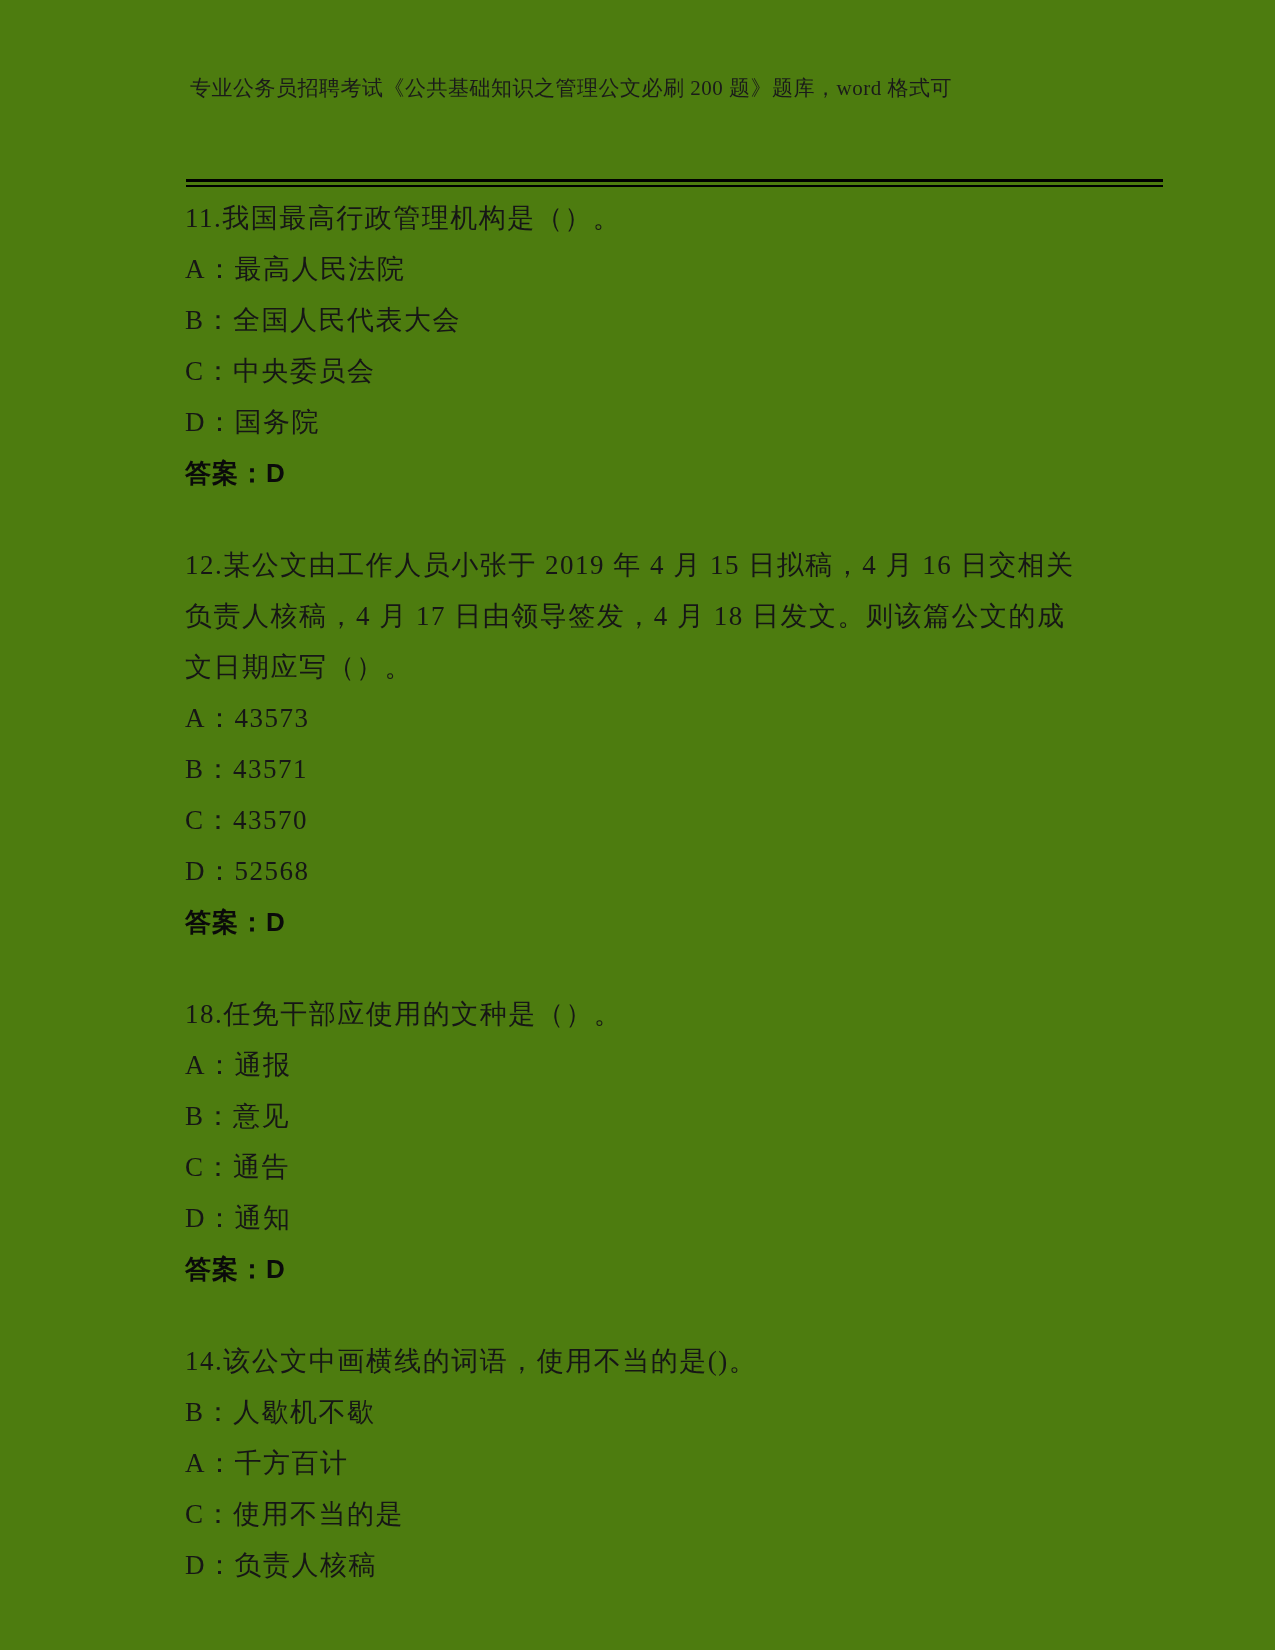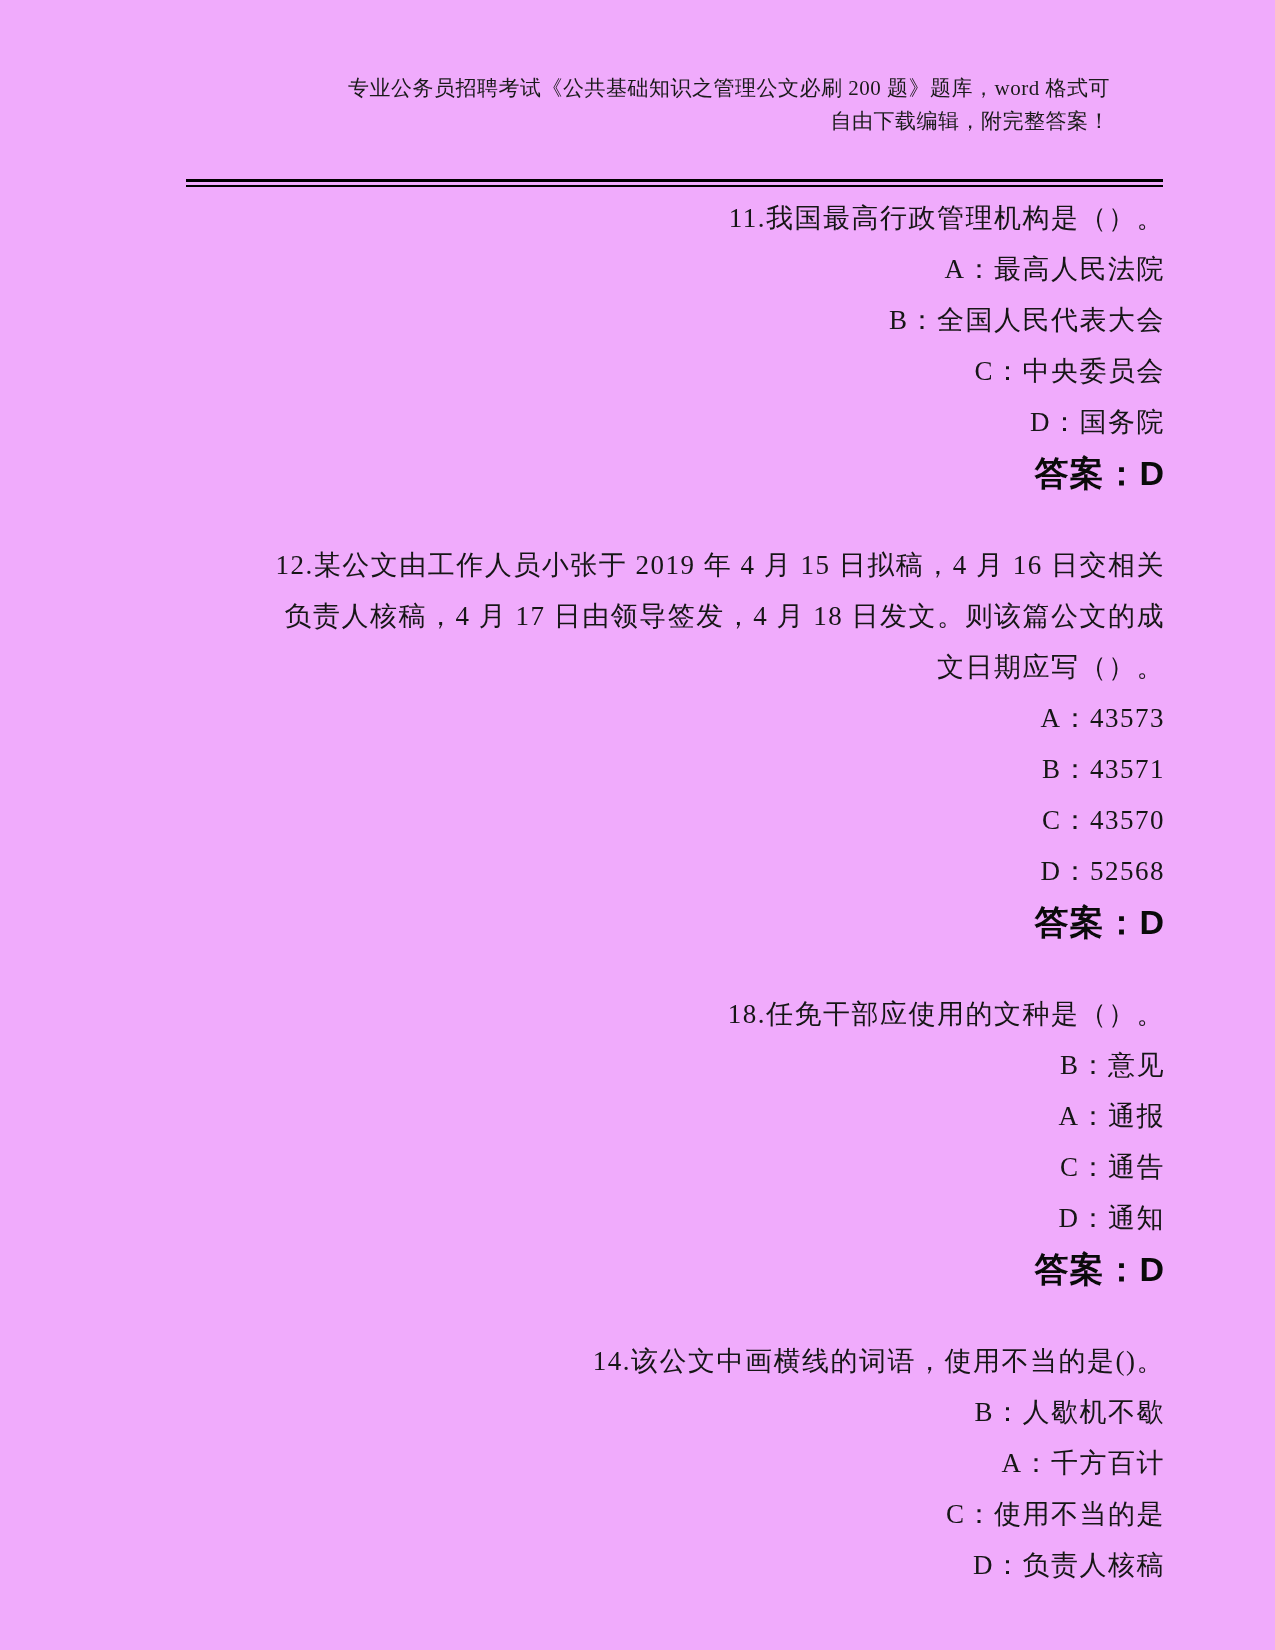--- a/index.html
+++ b/index.html
@@ -10,23 +10,22 @@
   body {
     width: 1275px;
     height: 1650px;
     font-family: "Liberation Serif", "DejaVu Serif", serif;
     color: #161616;
   }
   .page {
     position: relative;
     width: 1275px;
     height: 1650px;
-    background: #f0abfc;
+    background: #4d7c0f;
     overflow: hidden;
-    text-align: right;
   }
   .doc-header {
     position: absolute;
     top: 72px;
     left: 190px;
     width: 920px;
     font-size: 21px;
     line-height: 33px;
     letter-spacing: 0.5px;
     color: #1a1a1a;
@@ -52,33 +51,32 @@
   .questions-area p {
     margin: 5px;
     padding: 0;
   }
   .question + .question {
     margin-top: 46px;
   }
   .answer-line {
     font-family: "Liberation Sans", "DejaVu Sans", sans-serif;
     font-weight: 700;
-    font-size: 34px;
+    font-size: 26px;
     letter-spacing: 1px;
     color: #0a0a0a;
   }
 </style>
 </head>
 <body>
 
 <div class="page">
 
   <div class="doc-header">
     <div>专业公务员招聘考试《公共基础知识之管理公文必刷 200 题》题库，word 格式可</div>
-    <div>自由下载编辑，附完整答案！</div>
   </div>
 
   <div class="header-rule"></div>
 
   <div class="questions-area">
 
     <section class="question">
       <p>11.我国最高行政管理机构是（）。</p>
       <p>A：最高人民法院</p>
       <p>B：全国人民代表大会</p>
@@ -93,22 +91,22 @@
       <p>文日期应写（）。</p>
       <p>A：43573</p>
       <p>B：43571</p>
       <p>C：43570</p>
       <p>D：52568</p>
       <p class="answer-line">答案：D</p>
     </section>
 
     <section class="question">
       <p>18.任免干部应使用的文种是（）。</p>
+      <p>A：通报</p>
       <p>B：意见</p>
-      <p>A：通报</p>
       <p>C：通告</p>
       <p>D：通知</p>
       <p class="answer-line">答案：D</p>
     </section>
 
     <section class="question">
       <p>14.该公文中画横线的词语，使用不当的是()。</p>
       <p>B：人歇机不歇</p>
       <p>A：千方百计</p>
       <p>C：使用不当的是</p>

